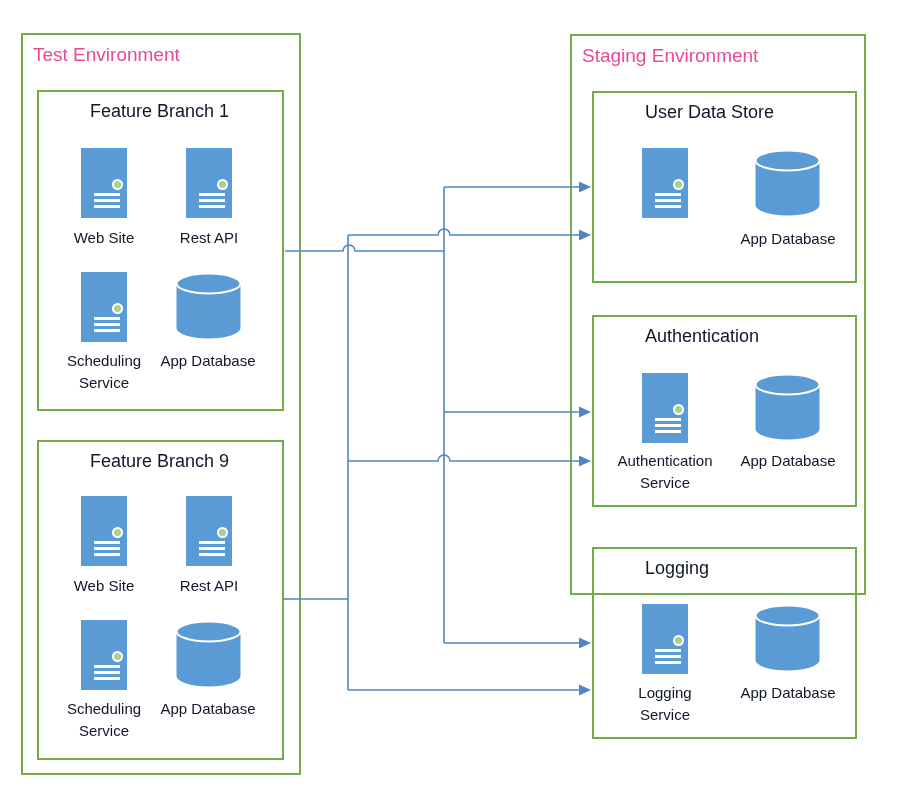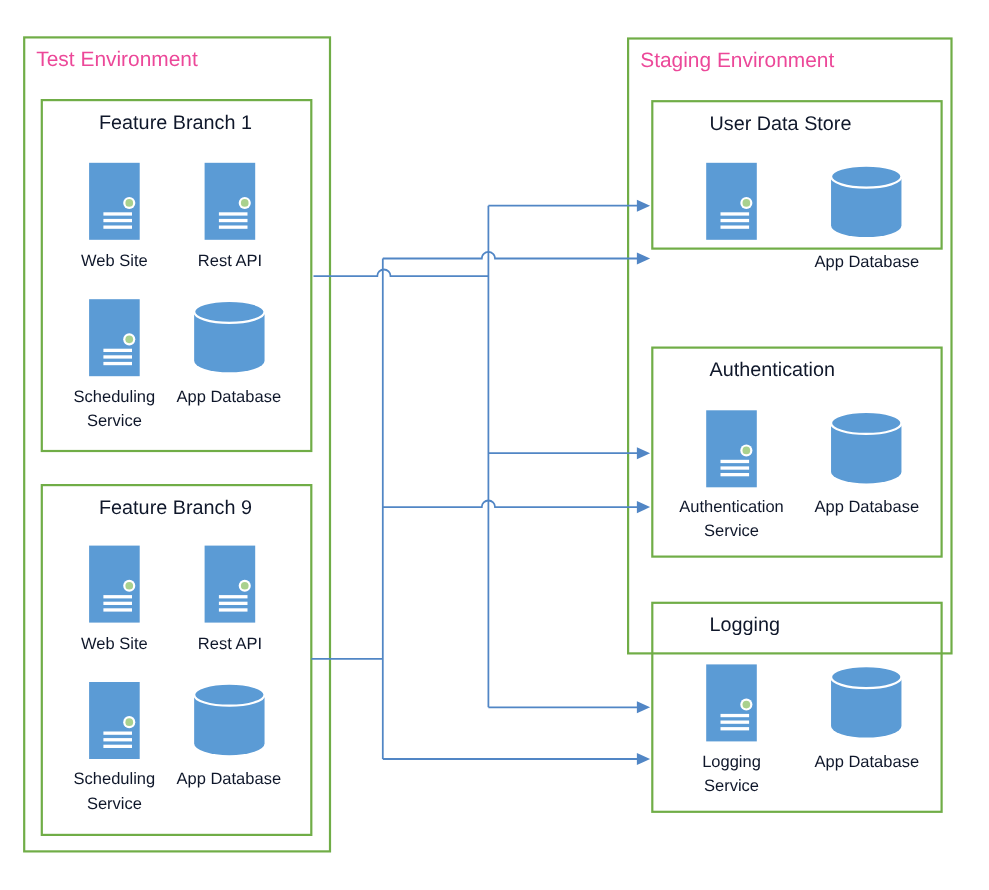--- a/index.html
+++ b/index.html
@@ -35,21 +35,21 @@
   <div class="box" style="left:570px;top:34px;width:296px;height:561px">
     <div class="env-title">Staging Environment</div>
   </div>
 
   <div class="box" style="left:37px;top:90px;width:247px;height:321px">
     <div class="inner-title">Feature Branch 1</div>
   </div>
   <div class="box" style="left:37px;top:440px;width:247px;height:320px">
     <div class="inner-title">Feature Branch 9</div>
   </div>
-  <div class="box" style="left:592px;top:91px;width:265px;height:136px">
+  <div class="box" style="left:592px;top:91px;width:265px;height:192px">
     <div class="inner-title">User Data Store</div>
   </div>
   <div class="box" style="left:592px;top:315px;width:265px;height:192px">
     <div class="inner-title">Authentication</div>
   </div>
   <div class="box" style="left:592px;top:547px;width:265px;height:192px">
     <div class="inner-title">Logging</div>
   </div>
 
   <div class="server-icon" style="left:81px;top:148px">

